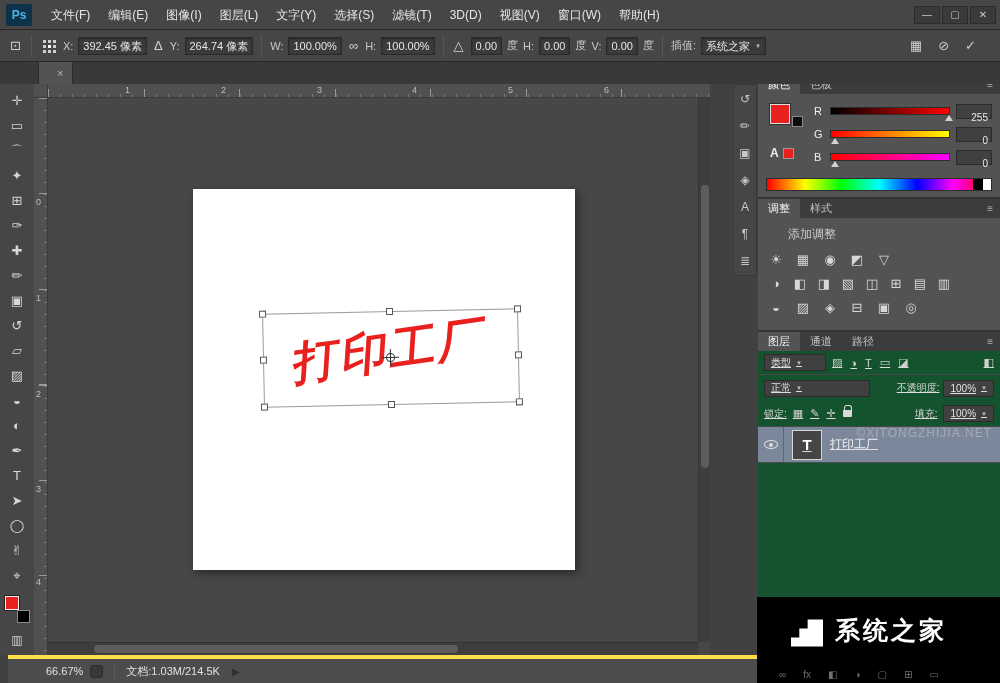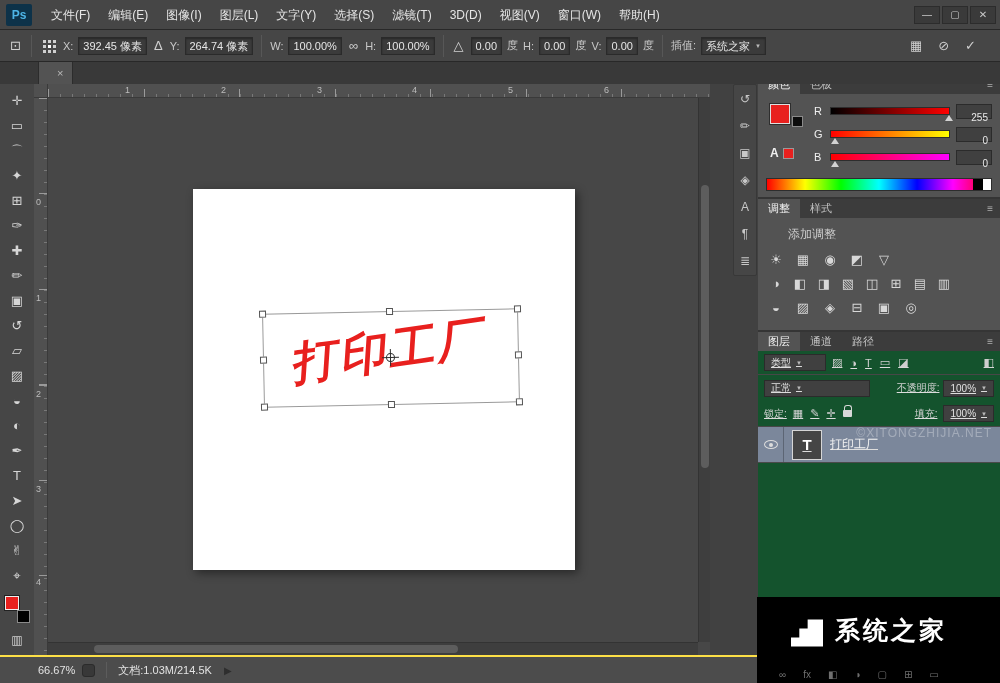--- a/index.html
+++ b/index.html
@@ -66,21 +66,21 @@
   .center-pt { position:absolute; left:50%; top:50%; width:9px; height:9px; margin:-5px 0 0 -5px; border:1.5px solid #2e2e2e; border-radius:50%; }
   .center-pt::before { content:""; position:absolute; left:-5px; right:-5px; top:calc(50% - .5px); height:1px; background:#2e2e2e; }
   .center-pt::after { content:""; position:absolute; top:-5px; bottom:-5px; left:calc(50% - .5px); width:1px; background:#2e2e2e; }
 
   .vscroll { position:absolute; right:0; top:14px; bottom:13px; width:12px; background:#3e3e3e; border-left:1px solid #333; }
   .vthumb { position:absolute; left:2px; top:16%; width:8px; height:52%; background:#5d5d5d; border-radius:4px; }
   .hscroll { position:absolute; left:14px; right:12px; bottom:0; height:13px; background:#3e3e3e; border-top:1px solid #333; }
   .hthumb { position:absolute; left:7%; top:2px; width:56%; height:8px; background:#5d5d5d; border-radius:4px; }
 
   
-  .statusbar { position:absolute; left:0; bottom:0; width:757px; height:28px; background:#4c4c4c; border-top:2px solid #fde047; display:flex; align-items:center; font-size:11px; color:#e2e2e2; z-index:6; }
+  .statusbar { position:absolute; left:8px; bottom:0; width:757px; height:28px; background:#4c4c4c; border-top:4px solid #fde047; display:flex; align-items:center; font-size:11px; color:#e2e2e2; z-index:6; }
   .zoom-text { margin-left:38px; }
   .status-badge { width:13px; height:13px; background:#383838; border:1px solid #2b2b2b; border-radius:3px; margin-left:7px; }
   .status-sep { width:1px; height:16px; background:#3a3a3a; border-right:1px solid #5c5c5c; margin:0 11px; }
   .status-arrow { color:#2e2e2e; margin-left:12px; font-size:10px; }
 
   
   .icon-strip { position:absolute; left:733px; top:84px; width:24px; background:#464646; border:1px solid #383838; border-radius:2px; display:flex; flex-direction:column; align-items:center; padding:6px 0; gap:11px; z-index:8; }
   .strip-icon { width:18px; height:16px; display:flex; align-items:center; justify-content:center; color:#c8c8c8; font-size:12px; }
 
   

